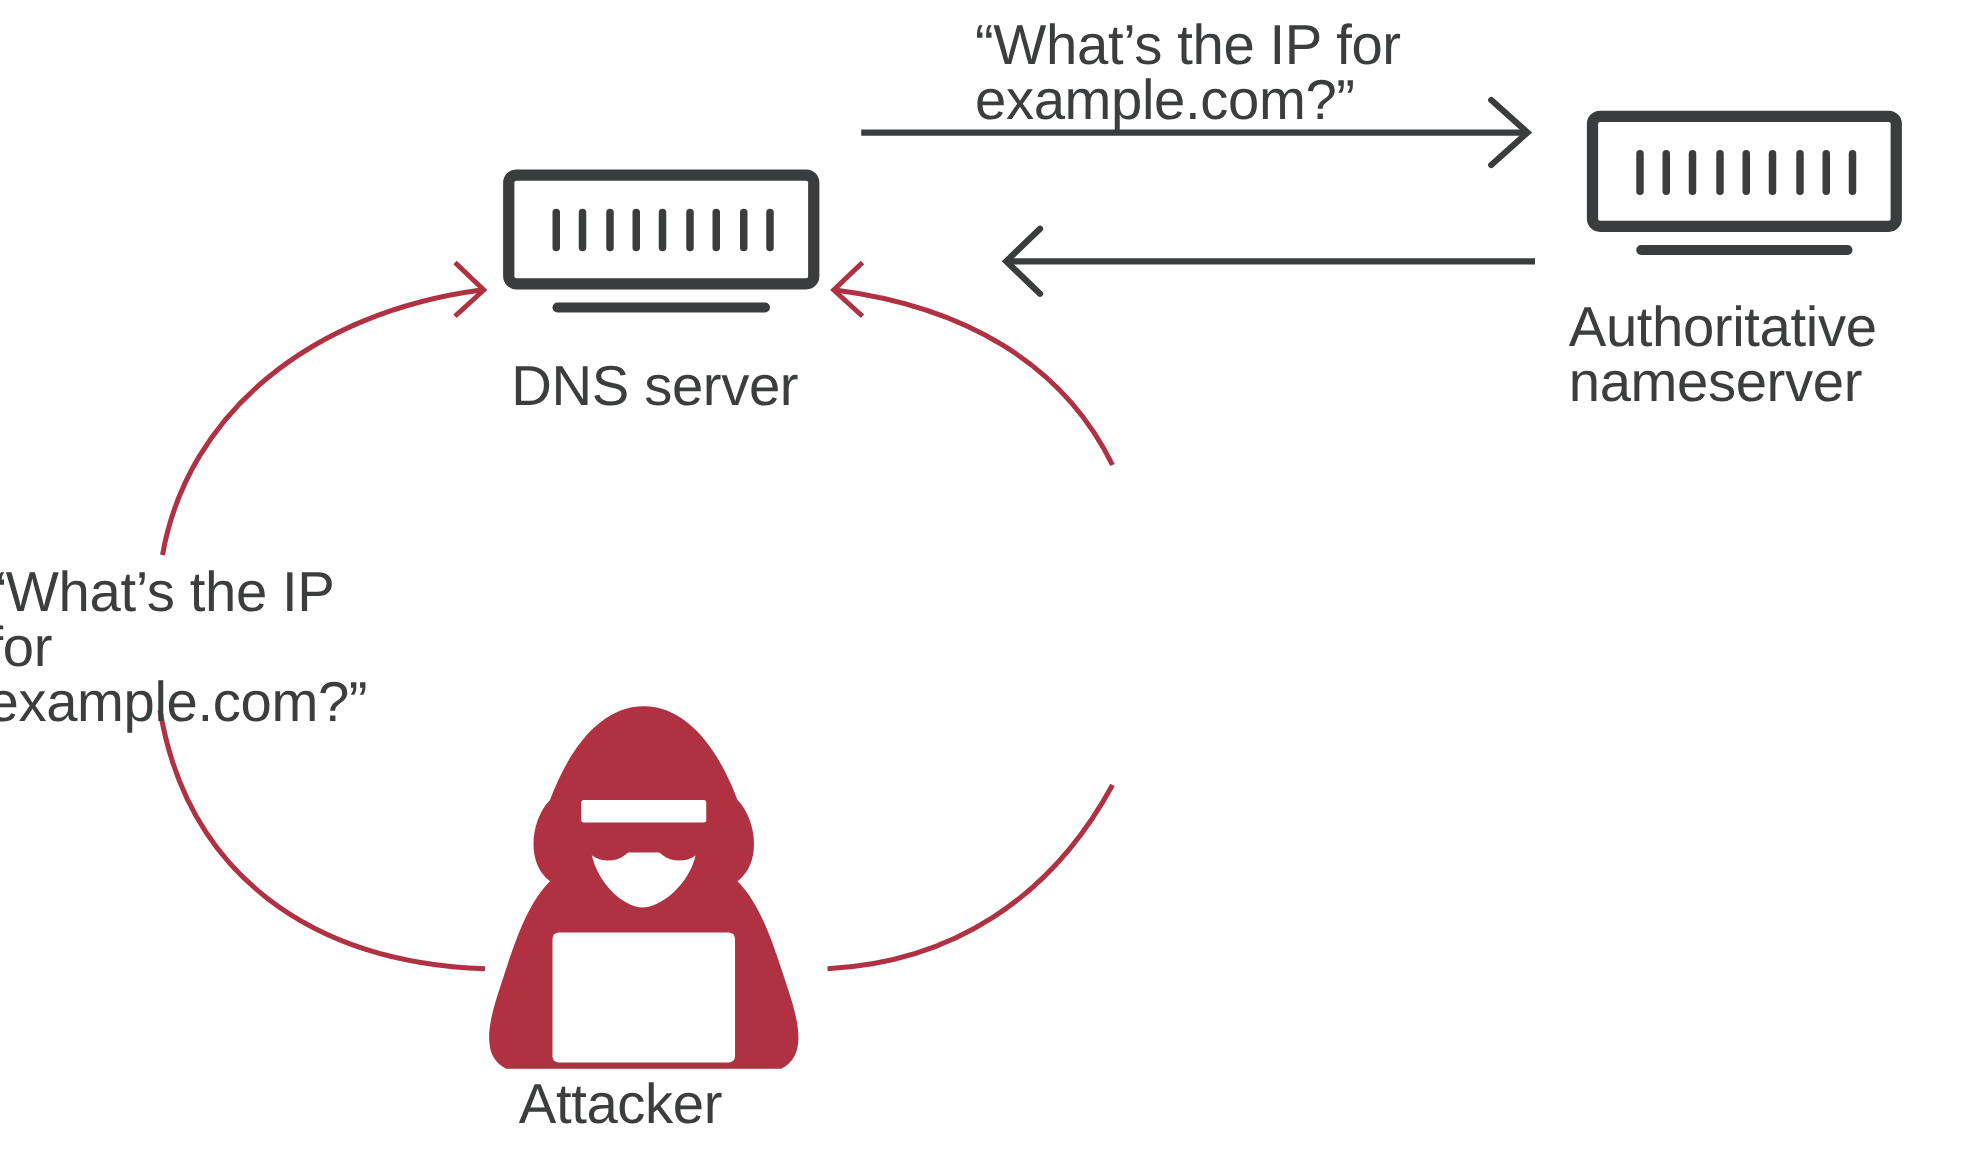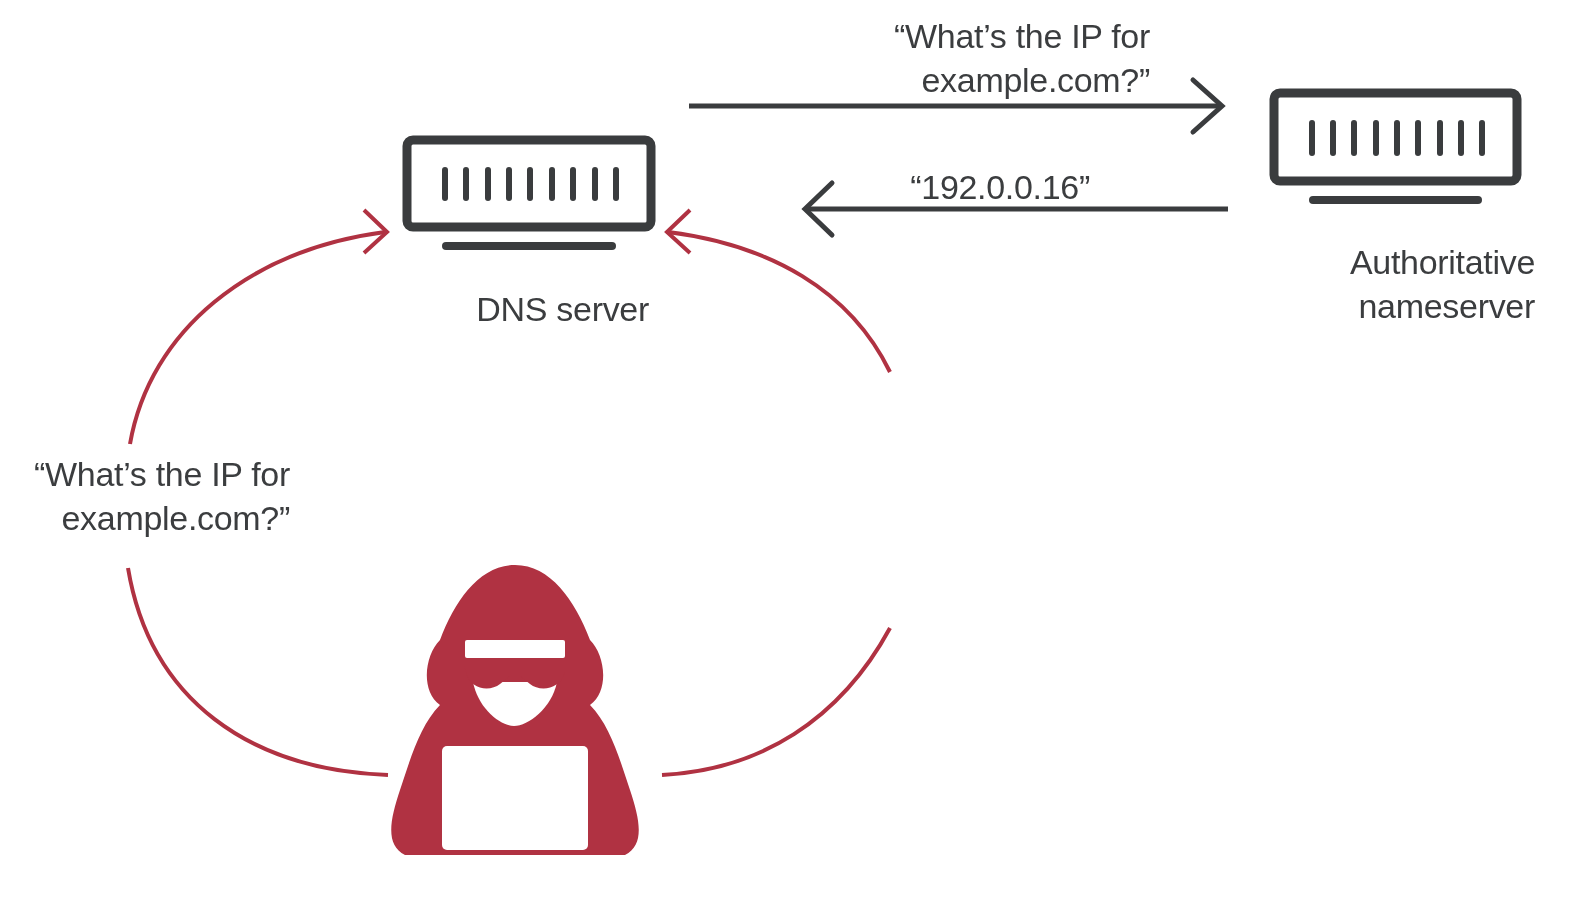--- a/index.html
+++ b/index.html
@@ -1,24 +1,24 @@
 <!DOCTYPE html>
 <html><head>
   <meta charset="utf-8">
   <style>
     html, body { margin: 0; padding: 0; background: #ffffff; }
     #stage { position: relative; width: 1582px; height: 922px; overflow: hidden; background: #ffffff; }
     #diagram { position: absolute; left: 0; top: 0; }
     .lbl {
       position: absolute;
       font-family: "Liberation Sans", sans-serif;
-      font-size: 34px;
+      font-size: 45px;
       line-height: 44px;
       color: #3b3d3f;
-      text-align: right;
+      text-align: left;
       white-space: pre-line;
       letter-spacing: -0.3px;
     }
   </style>
 </head>
 <body>
 
 <div id="stage">
   <svg id="diagram" width="1582" height="922" viewBox="0 0 1582 922" xmlns="http://www.w3.org/2000/svg">
 
@@ -98,22 +98,22 @@
 
       <rect x="442" y="746" width="146" height="104" rx="5" fill="#ffffff"></rect>
     </g>
   </svg>
 
   <div class="lbl" style="left:409px; top:287px; width:240px;">DNS server</div>
 
   <div class="lbl" style="left:1255px; top:240px; width:280px;">Authoritative
 nameserver</div>
 
+  <div class="lbl" style="left:415px; top:861px; width:200px;">Attacker</div>
 
   <div class="lbl" style="left:780px; top:14px; width:370px;">“What’s the IP for
 example.com?”</div>
 
-  <div class="lbl" style="left:830px; top:165px; width:260px;">“192.0.0.16”</div>
 
   <div class="lbl" style="left:-10px; top:452px; width:300px;">“What’s the IP for
 example.com?”</div>
 
 </div>
 
 </body></html>

